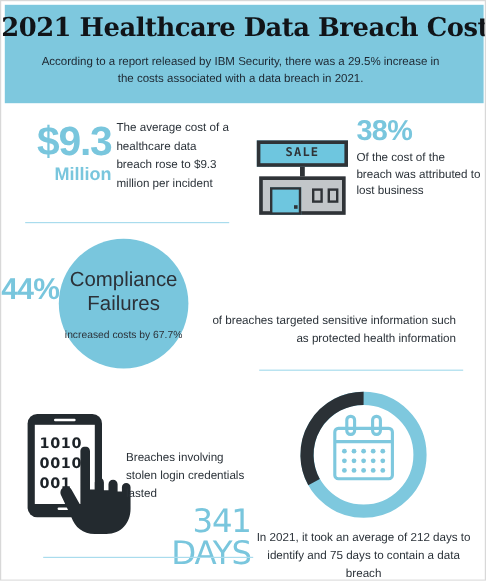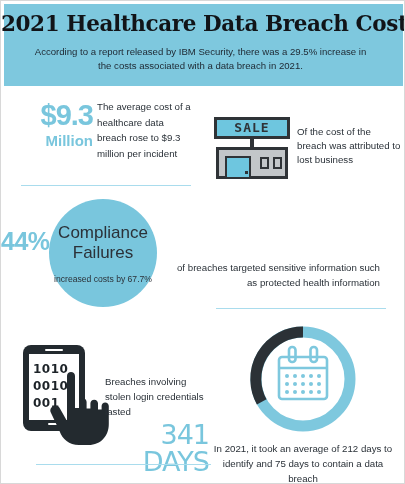--- a/index.html
+++ b/index.html
@@ -74,21 +74,21 @@
 
   
   .stat-93-wrap {
     position: absolute;
     left: 10px;
     top: 100px;
     width: 82px;
     text-align: right;
   }
   .stat-93-value {
-    font-size: 29px;
+    font-size: 34px;
     letter-spacing: -1px;
   }
   .stat-93-unit {
     font-size: 15px;
     margin-top: 3px;
   }
   .stat-93-text {
     position: absolute;
     left: 96px;
     top: 98px;
@@ -108,21 +108,21 @@
     left: 0;
     top: 0;
     width: 76px;
     height: 22px;
     background: #6ec6df;
     border: 3px solid #2f3337;
     box-sizing: border-box;
     color: #2f3337;
     font-family: "DejaVu Sans Mono", "Liberation Mono", monospace;
     font-weight: bold;
-    font-size: 13px;
+    font-size: 10px;
     letter-spacing: 1px;
     text-align: center;
     line-height: 16px;
   }
   .sf-post {
     position: absolute;
     left: 36px;
     top: 22px;
     width: 4px;
     height: 9px;
@@ -351,20 +351,21 @@
     <div class="sf-post"></div>
     <div class="sf-body">
       <div class="sf-door">
         <div class="sf-knob"></div>
       </div>
       <div class="sf-win a"></div>
       <div class="sf-win b"></div>
     </div>
   </div>
 
+  <div class="big-stat stat-38-value">38%</div>
   <div class="body-text stat-38-text">Of the cost of the breach was attributed to lost business</div>
 
   <div class="circle">
     <div class="circle-title">Compliance Failures</div>
     <div class="circle-sub">increased costs by 67.7%</div>
   </div>
 
   <div class="big-stat stat-44-value">44%</div>
   <div class="body-text stat-44-text">of breaches targeted sensitive information such as protected health information</div>
 

